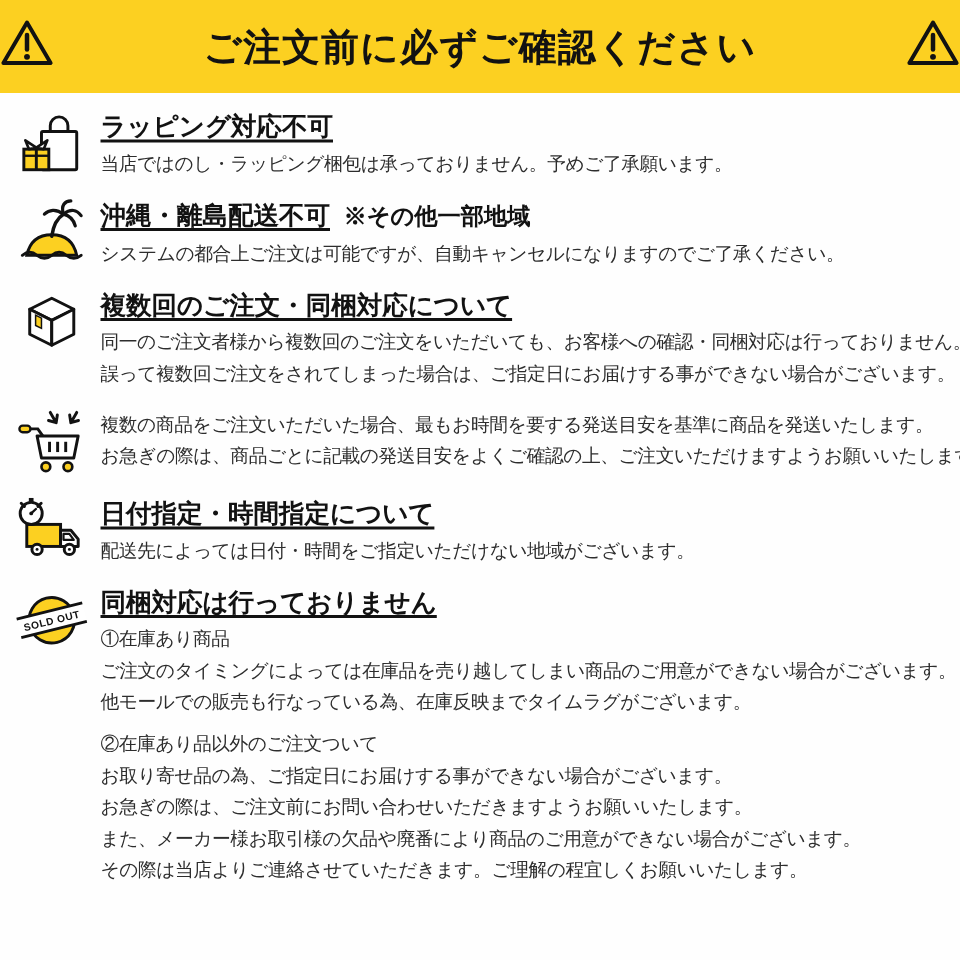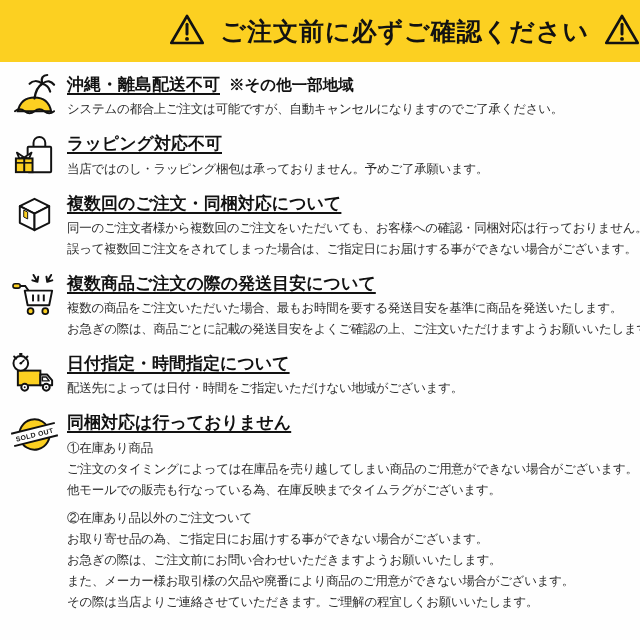--- a/index.html
+++ b/index.html
@@ -3,21 +3,21 @@
 <meta charset="utf-8">
 <style>
   :root { --yellow:#FCD021; --ink:#121212; --body:#2d2d2d; }
   * { box-sizing:border-box; margin:0; padding:0; }
   html,body { width:640px; height:640px; overflow:hidden; }
   body { background:#fefefe; font-family:"Liberation Sans", sans-serif; }
   .y-fill { fill:var(--yellow,#FCD021); }
 
   .banner {
     height:62px; background:var(--yellow,#FCD021);
-    display:flex; align-items:center; justify-content:flex-end; gap:15px;
+    display:flex; align-items:center; justify-content:space-between; gap:15px;
   }
   .banner-title { font-size:25px; font-weight:800; color:var(--ink); letter-spacing:1px; }
 
   main { padding:11px 8px 0 11px; }
   .section { display:flex; align-items:flex-start; margin-bottom:12px; }
   .section:last-child { margin-bottom:0; }
   .icon-box { flex:0 0 47px; width:47px; height:47px; margin-right:9px;
     display:flex; align-items:center; justify-content:center; }
   .icon-box svg { width:47px; height:47px; overflow:visible; }
   .text-box { flex:1; min-width:0; padding-top:1px; }
@@ -49,57 +49,57 @@
     <line x1="24" y1="15" x2="24" y2="28" stroke="#121212" stroke-width="4" stroke-linecap="round"></line>
     <circle cx="24" cy="34.5" r="2.6" fill="#121212"></circle>
   </svg>
 </span>
 </header>
 
 <main>
   <section class="section">
     <div class="icon-box">
   <svg viewBox="0 0 48 48">
+    <rect x="17" y="15" width="24" height="26" rx="1" fill="#fff" stroke="#121212" stroke-width="2"></rect>
+    <path d="M23 15 V11 a6 6 0 0 1 12 0 V15" fill="none" stroke="#121212" stroke-width="2"></path>
+    <rect class="y-fill" x="5" y="27" width="17" height="14" stroke="#121212" stroke-width="2"></rect>
+    <line x1="13.5" y1="27" x2="13.5" y2="41" stroke="#121212" stroke-width="2"></line>
+    <line x1="5" y1="31.5" x2="22" y2="31.5" stroke="#121212" stroke-width="1.6"></line>
+    <path d="M13.5 26 l-7.5 -5 l2.5 6 z" fill="#fff" stroke="#121212" stroke-width="1.8" stroke-linejoin="round"></path>
+    <path d="M13.5 26 l7.5 -5 l-2.5 6 z" fill="#fff" stroke="#121212" stroke-width="1.8" stroke-linejoin="round"></path>
+  </svg>
+</div>
+    <div class="text-box">
+      <h2 class="heading">
+        <span class="heading-main">ラッピング対応不可</span>
+      </h2>
+      <div class="body">
+          <div class="body-line">当店ではのし・ラッピング梱包は承っておりません。予めご了承願います。</div>
+        </div>
+    </div>
+  </section>
+
+  <section class="section">
+    <div class="icon-box">
+  <svg viewBox="0 0 48 48">
     <path class="y-fill" d="M7 39 Q10 25 24 25 Q38 25 41 39 Z" stroke="#121212" stroke-width="2"></path>
     <path d="M4 39 q5 -4 10 0 t10 0 t10 0 t10 0" fill="none" stroke="#121212" stroke-width="2" stroke-linecap="round"></path>
     <path d="M24 26 C25 19 27 14 32 11" fill="none" stroke="#121212" stroke-width="2.4" stroke-linecap="round"></path>
     <path d="M32 11 C27 7 22 8 19 11" fill="none" stroke="#121212" stroke-width="2.2" stroke-linecap="round"></path>
     <path d="M32 11 C30 5 33 2 37 2" fill="none" stroke="#121212" stroke-width="2.2" stroke-linecap="round"></path>
     <path d="M32 11 C37 7 41 8 44 12" fill="none" stroke="#121212" stroke-width="2.2" stroke-linecap="round"></path>
     <path d="M32 11 C36 12 39 15 40 19" fill="none" stroke="#121212" stroke-width="2.2" stroke-linecap="round"></path>
   </svg>
 </div>
     <div class="text-box">
       <h2 class="heading">
         <span class="heading-main">沖縄・離島配送不可</span><span class="heading-note">※その他一部地域</span>
       </h2>
       <div class="body">
           <div class="body-line">システムの都合上ご注文は可能ですが、自動キャンセルになりますのでご了承ください。</div>
-        </div>
-    </div>
-  </section>
-
-  <section class="section">
-    <div class="icon-box">
-  <svg viewBox="0 0 48 48">
-    <rect x="17" y="15" width="24" height="26" rx="1" fill="#fff" stroke="#121212" stroke-width="2"></rect>
-    <path d="M23 15 V11 a6 6 0 0 1 12 0 V15" fill="none" stroke="#121212" stroke-width="2"></path>
-    <rect class="y-fill" x="5" y="27" width="17" height="14" stroke="#121212" stroke-width="2"></rect>
-    <line x1="13.5" y1="27" x2="13.5" y2="41" stroke="#121212" stroke-width="2"></line>
-    <line x1="5" y1="31.5" x2="22" y2="31.5" stroke="#121212" stroke-width="1.6"></line>
-    <path d="M13.5 26 l-7.5 -5 l2.5 6 z" fill="#fff" stroke="#121212" stroke-width="1.8" stroke-linejoin="round"></path>
-    <path d="M13.5 26 l7.5 -5 l-2.5 6 z" fill="#fff" stroke="#121212" stroke-width="1.8" stroke-linejoin="round"></path>
-  </svg>
-</div>
-    <div class="text-box">
-      <h2 class="heading">
-        <span class="heading-main">ラッピング対応不可</span>
-      </h2>
-      <div class="body">
-          <div class="body-line">当店ではのし・ラッピング梱包は承っておりません。予めご了承願います。</div>
         </div>
     </div>
   </section>
 
   <section class="section">
     <div class="icon-box">
   <svg viewBox="0 0 48 48">
     <polygon points="24,7 39,14.5 24,22 9,14.5" fill="#fff" stroke="#121212" stroke-width="2" stroke-linejoin="round"></polygon>
     <polygon points="9,14.5 24,22 24,39 9,31.5" fill="#fff" stroke="#121212" stroke-width="2" stroke-linejoin="round"></polygon>
     <polygon points="39,14.5 24,22 24,39 39,31.5" fill="#fff" stroke="#121212" stroke-width="2" stroke-linejoin="round"></polygon>
@@ -126,23 +126,20 @@
     <line x1="22.5" y1="23" x2="22.5" y2="30" stroke="#121212" stroke-width="2"></line>
     <line x1="28" y1="23" x2="28" y2="30" stroke="#121212" stroke-width="2"></line>
     <line x1="33.5" y1="23" x2="33.5" y2="30" stroke="#121212" stroke-width="2"></line>
     <circle class="y-fill" cx="20" cy="40" r="3" stroke="#121212" stroke-width="1.8"></circle>
     <circle class="y-fill" cx="35" cy="40" r="3" stroke="#121212" stroke-width="1.8"></circle>
     <path d="M23 3 l4 7 m0 0 l-5.2 -1.5 m5.2 1.5 l0.8 -5.2" fill="none" stroke="#121212" stroke-width="2" stroke-linecap="round"></path>
     <path d="M41 3 l-4 7 m0 0 l5.2 -1.5 m-5.2 1.5 l-0.8 -5.2" fill="none" stroke="#121212" stroke-width="2" stroke-linecap="round"></path>
   </svg>
 </div>
     <div class="text-box">
-      <h2 class="heading">
-        <span class="heading-main">複数商品ご注文の際の発送目安について</span>
-      </h2>
       <div class="body">
           <div class="body-line">複数の商品をご注文いただいた場合、最もお時間を要する発送目安を基準に商品を発送いたします。</div>
           <div class="body-line">お急ぎの際は、商品ごとに記載の発送目安をよくご確認の上、ご注文いただけますようお願いいたします。</div>
         </div>
     </div>
   </section>
 
   <section class="section">
     <div class="icon-box">
   <svg viewBox="0 0 48 48">

